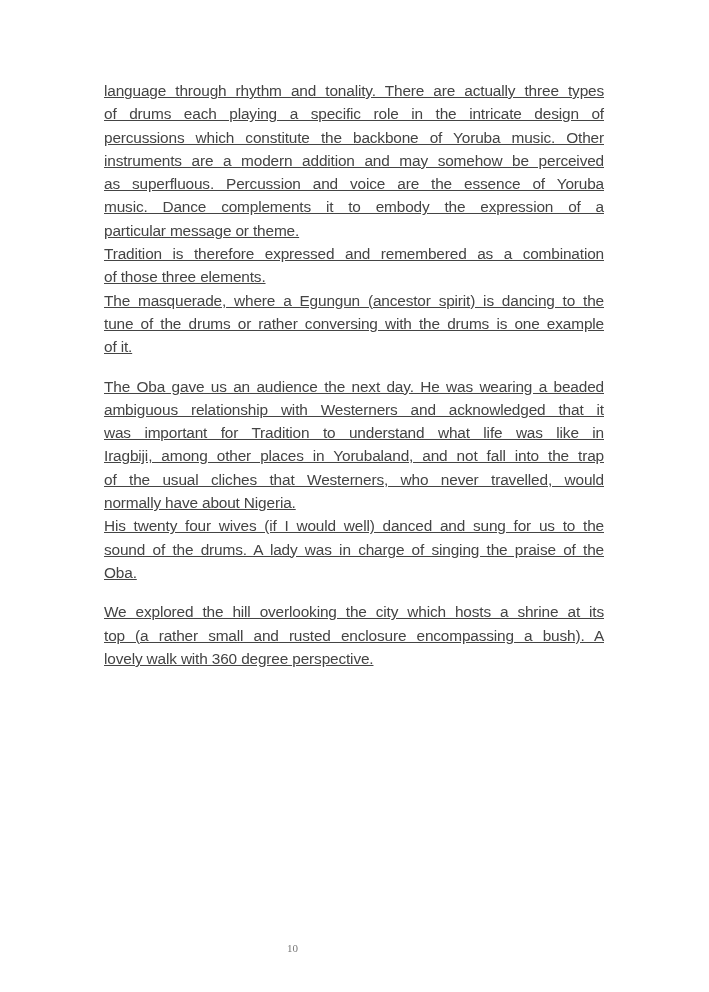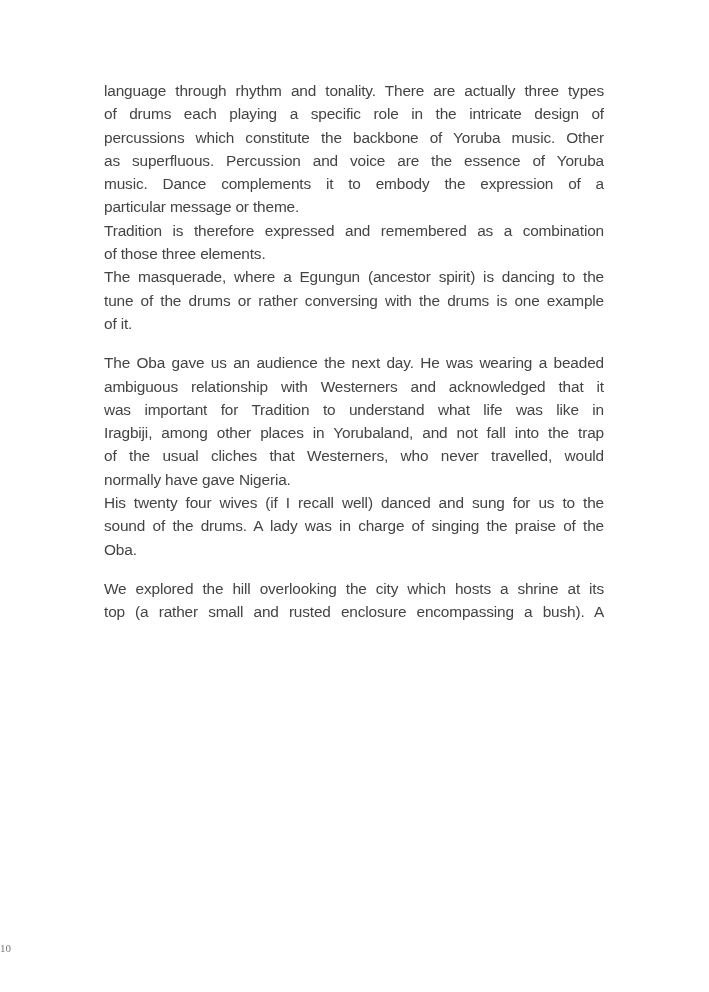--- a/index.html
+++ b/index.html
@@ -23,77 +23,81 @@
     .content {
       position: absolute;
       left: 104px;
       top: 79px;
       width: 500px;
       font-family: "Liberation Sans", sans-serif;
       font-size: 15.4px;
       line-height: 23.3px;
       color: #444444;
       letter-spacing: -0.15px;
+      text-decoration: underline;
     }
     .para {
       margin: 0 0 16px 0;
     }
     .line {
       display: block;
       text-align: justify;
       text-align-last: justify;
       white-space: nowrap;
       height: 23.3px;
     }
     .line.last {
       text-align-last: left;
     }
     .page-number {
       position: absolute;
       top: 942px;
       left: 0;
       width: 585px;
+      text-align: center;
       font-family: "Liberation Serif", serif;
       font-size: 11px;
       color: #777777;
     }
   </style>
 </head>
 <body>
 
 <div class="page">
   <div class="content">
 
     <div class="para">
       <span class="line">language through rhythm and tonality. There are actually three types</span>
       <span class="line">of drums each playing a specific role in the intricate design of</span>
       <span class="line">percussions which constitute the backbone of Yoruba music. Other</span>
+      <span class="line">instruments are a modern addition and may somehow be perceived</span>
       <span class="line">as superfluous. Percussion and voice are the essence of Yoruba</span>
       <span class="line">music. Dance complements it to embody the expression of a</span>
       <span class="line last">particular message or theme.</span>
       <span class="line">Tradition is therefore expressed and remembered as a combination</span>
       <span class="line last">of those three elements.</span>
       <span class="line">The masquerade, where a Egungun (ancestor spirit) is dancing to the</span>
       <span class="line">tune of the drums or rather conversing with the drums is one example</span>
       <span class="line last">of it.</span>
     </div>
 
     <div class="para">
       <span class="line">The Oba gave us an audience the next day. He was wearing a beaded</span>
       <span class="line">ambiguous relationship with Westerners and acknowledged that it</span>
       <span class="line">was important for Tradition to understand what life was like in</span>
       <span class="line">Iragbiji, among other places in Yorubaland, and not fall into the trap</span>
       <span class="line">of the usual cliches that Westerners, who never travelled, would</span>
-      <span class="line last">normally have gave Nigeria.</span>
-      <span class="line">His twenty four wives (if I recall well) danced and sung for us to the</span>
+      <span class="line last">normally have about Nigeria.</span>
+      <span class="line">His twenty four wives (if I would well) danced and sung for us to the</span>
       <span class="line">sound of the drums. A lady was in charge of singing the praise of the</span>
       <span class="line last">Oba.</span>
     </div>
 
     <div class="para">
       <span class="line">We explored the hill overlooking the city which hosts a shrine at its</span>
       <span class="line">top (a rather small and rusted enclosure encompassing a bush). A</span>
+      <span class="line last">lovely walk with 360 degree perspective.</span>
     </div>
 
   </div>
 
   <div class="page-number">10</div>
 </div>
 
 </body></html>

